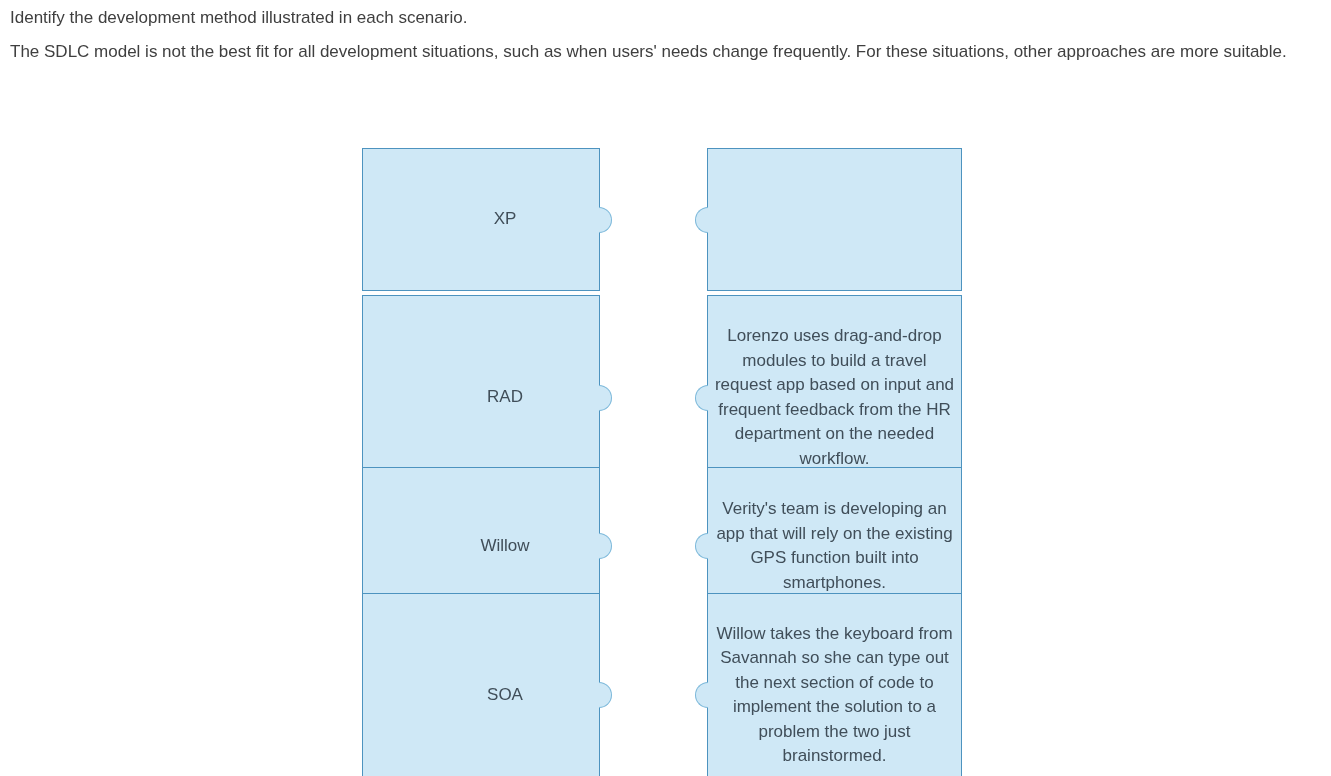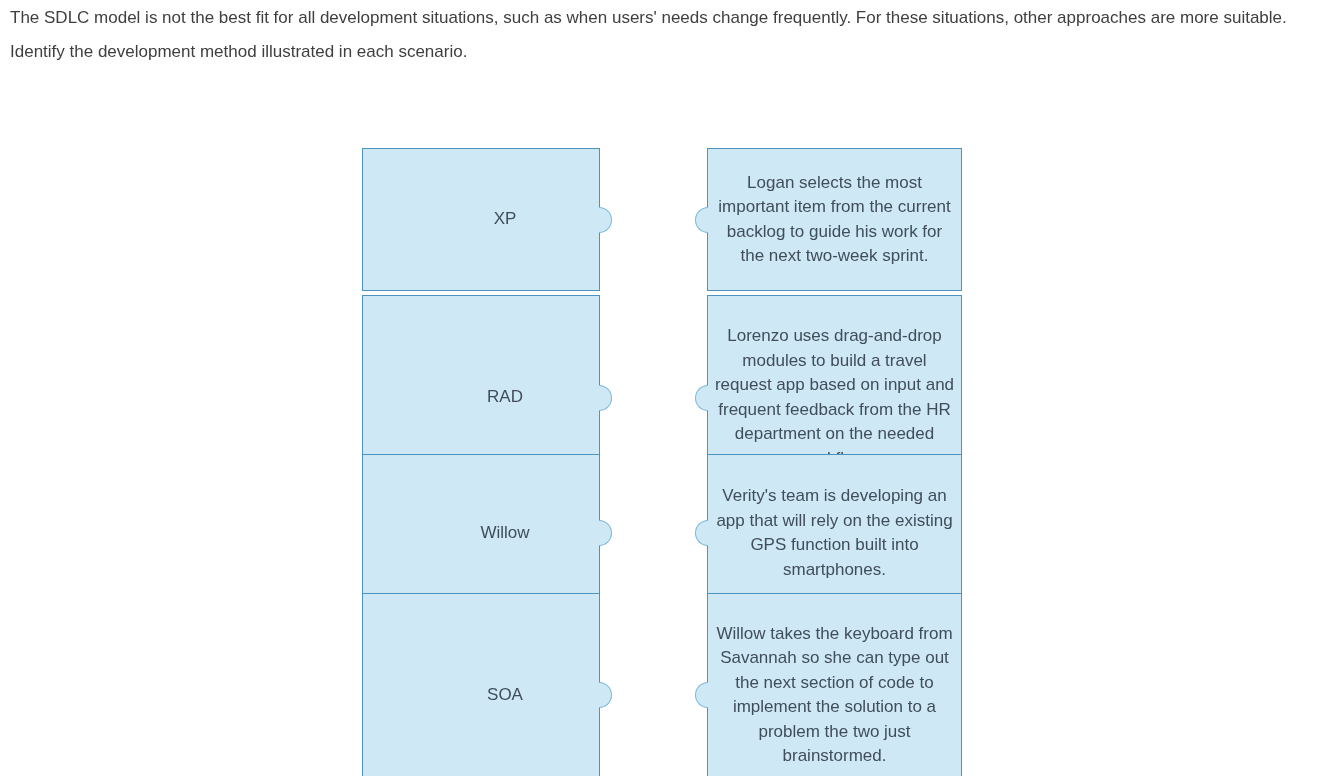--- a/index.html
+++ b/index.html
@@ -31,21 +31,21 @@
     border:1.5px solid var(--border);
     display:flex; align-items:center; justify-content:center;
     color:var(--box-text);
     font-size:17px; line-height:24.5px;
     text-align:center;
   }
   .term{ left:362px; width:238px;padding-left:48px; }
   .scenario{ left:707px; width:255px; }
   .r1{ top:148px; height:143px; }
   .r2{ top:295px; height:205px; }
-  .r3{ top:454px; height:158px; }
+  .r3{ top:467px; height:158px; }
   .r4{ top:593px; height:204px; }
 
   .box-label{ display:block; padding:0 5px; }
 
   
   .tab{
     position:absolute;
     top:50%; transform:translateY(-50%);
     width:13px; height:26px;
     background:var(--fill);
@@ -59,33 +59,32 @@
   .tab-left{
     left:-13px;
     border-right:none;
     border-radius:13px 0 0 13px;
   }
 </style>
 </head>
 <body>
 
 <div class="instructions">
+  <p>Identify the development method illustrated in each scenario.</p>
   <p>The SDLC model is not the best fit for all development situations, such as when users' needs change frequently. For these situations, other approaches are more suitable.</p>
-  <p>Identify the development method illustrated in each scenario.</p>
 </div>
 
 <div class="board">
 
   <div class="box term r1">
     <span class="box-label">XP</span>
     <span class="tab tab-right"></span>
   </div>
   <div class="box scenario r1">
     <span class="tab tab-left"></span>
-    <span class="box-label">Logan selects the most important item from the current backlog to guide his work for the next two-week sprint.</span>
   </div>
 
   <div class="box term r2">
     <span class="box-label">RAD</span>
     <span class="tab tab-right"></span>
   </div>
   <div class="box scenario r2">
     <span class="tab tab-left"></span>
     <span class="box-label">Lorenzo uses drag-and-drop modules to build a travel request app based on input and frequent feedback from the HR department on the needed workflow.</span>
   </div>

